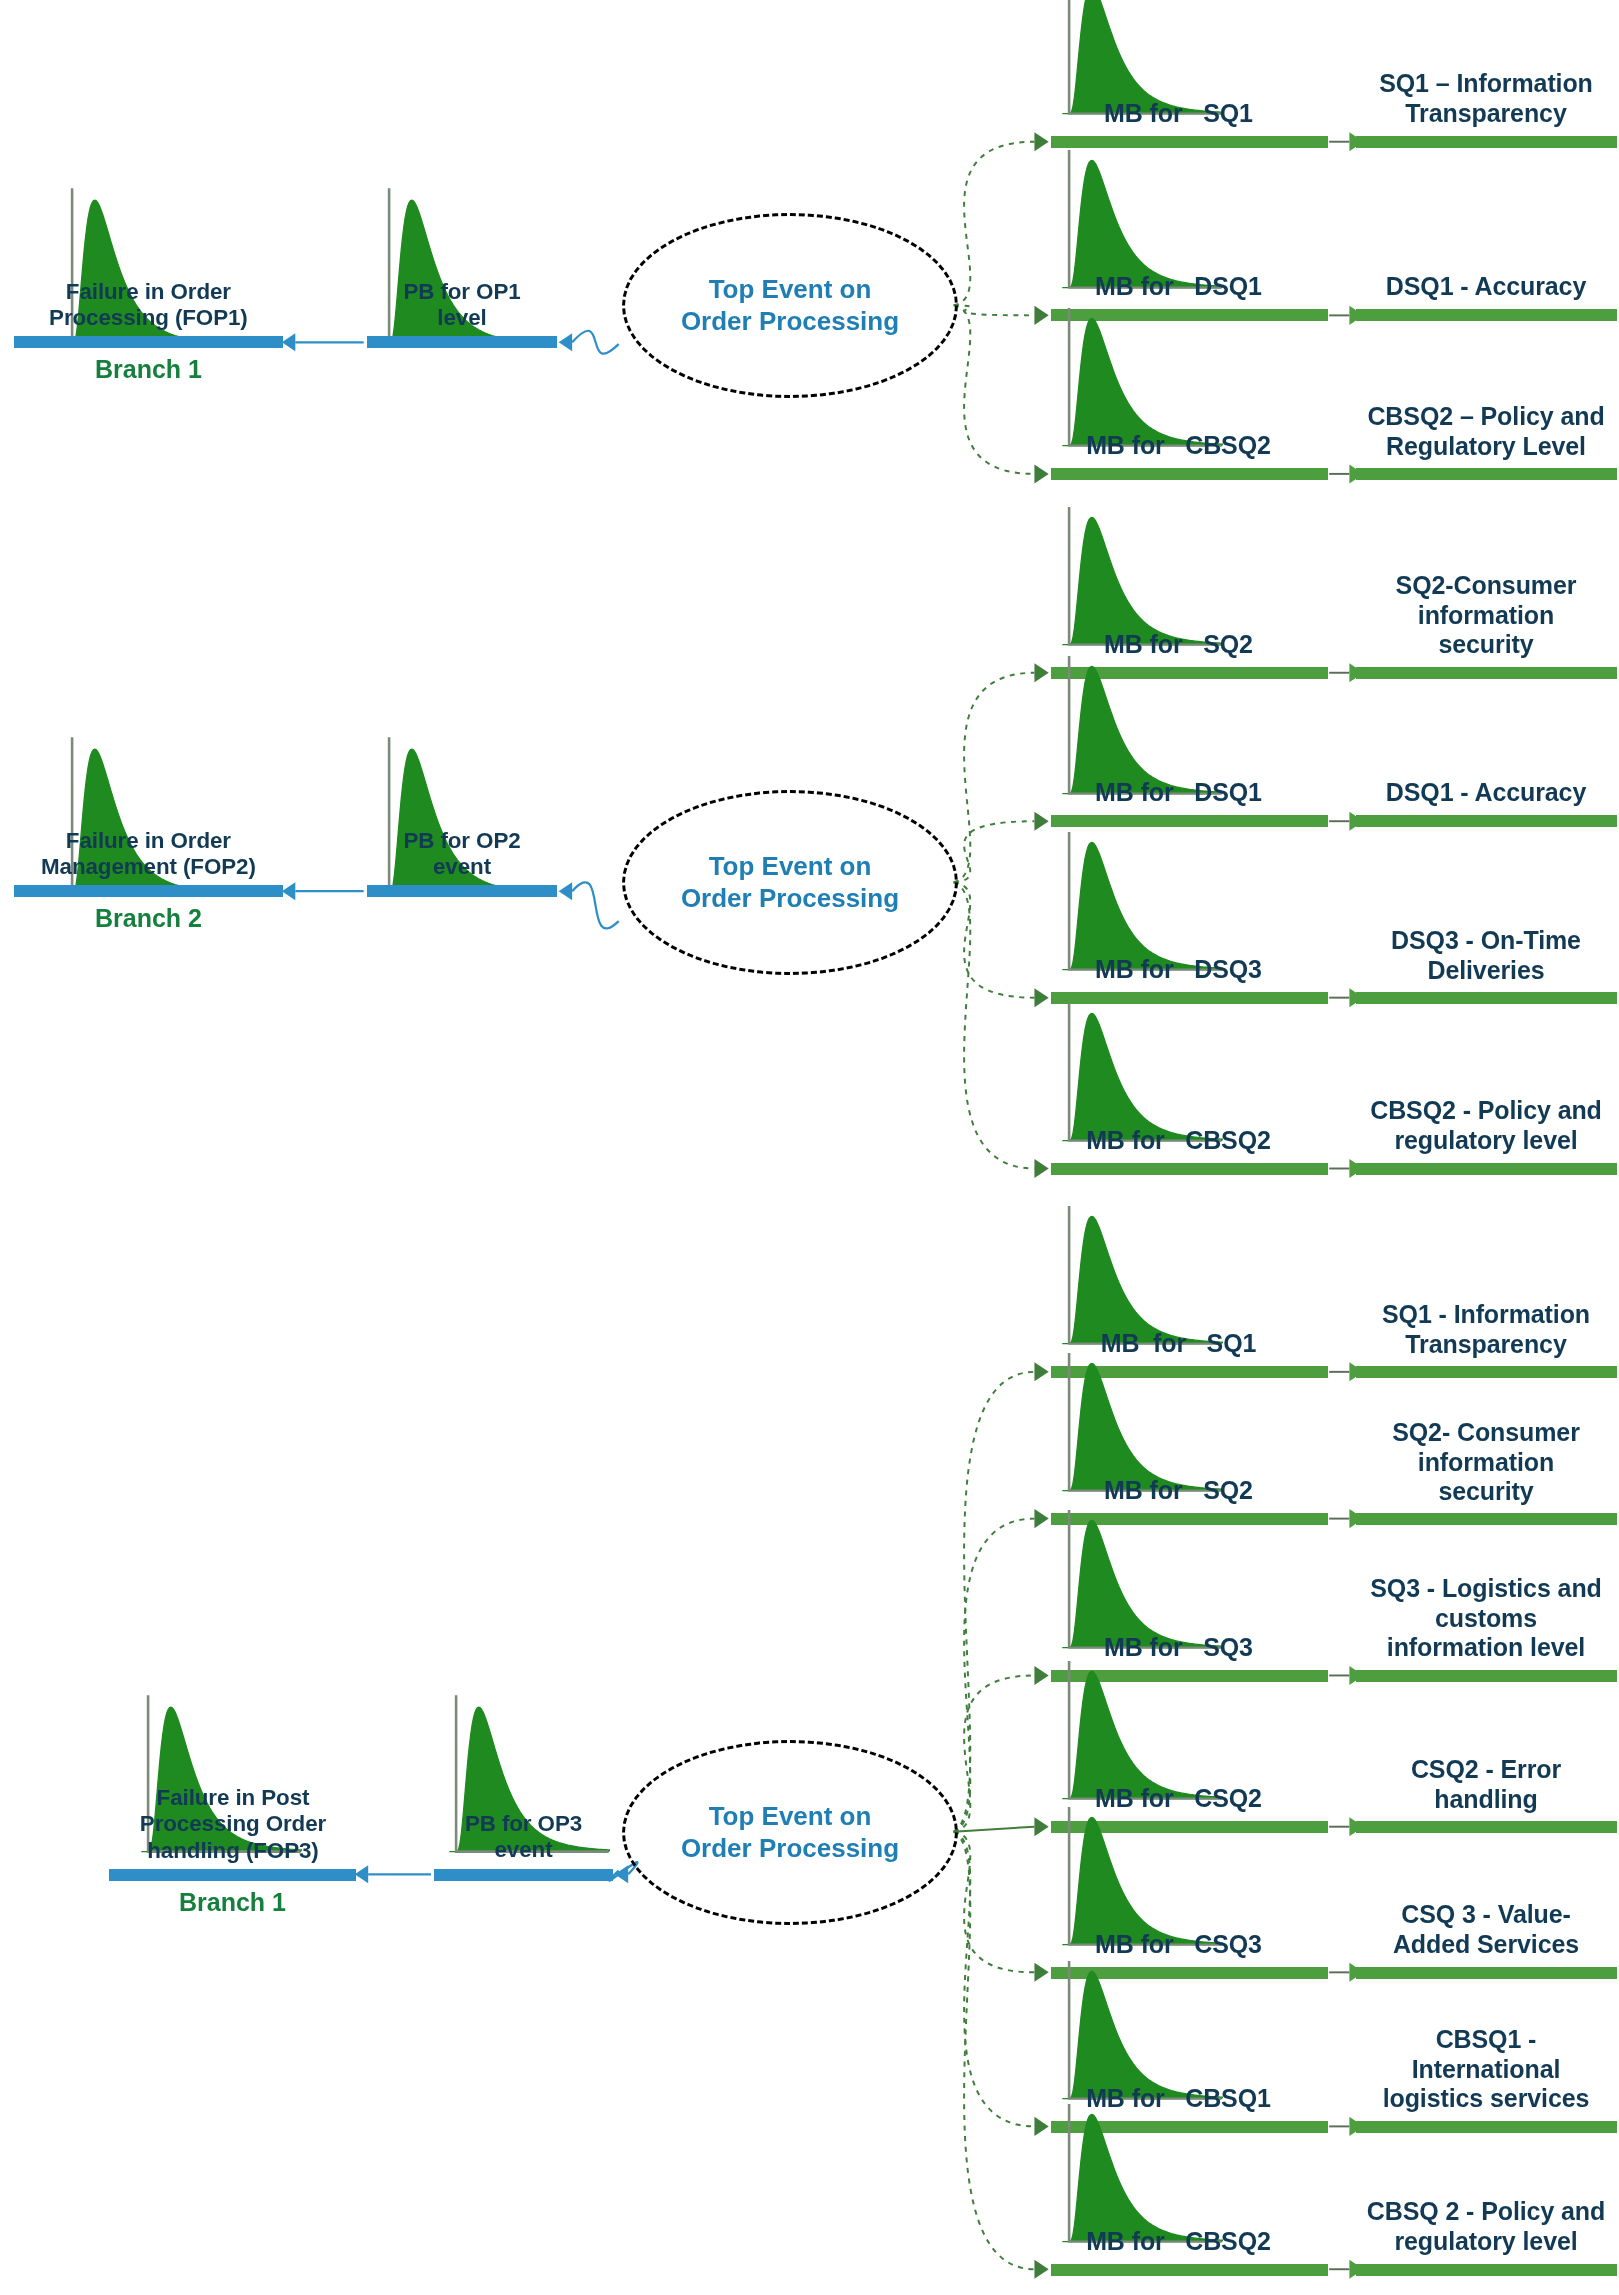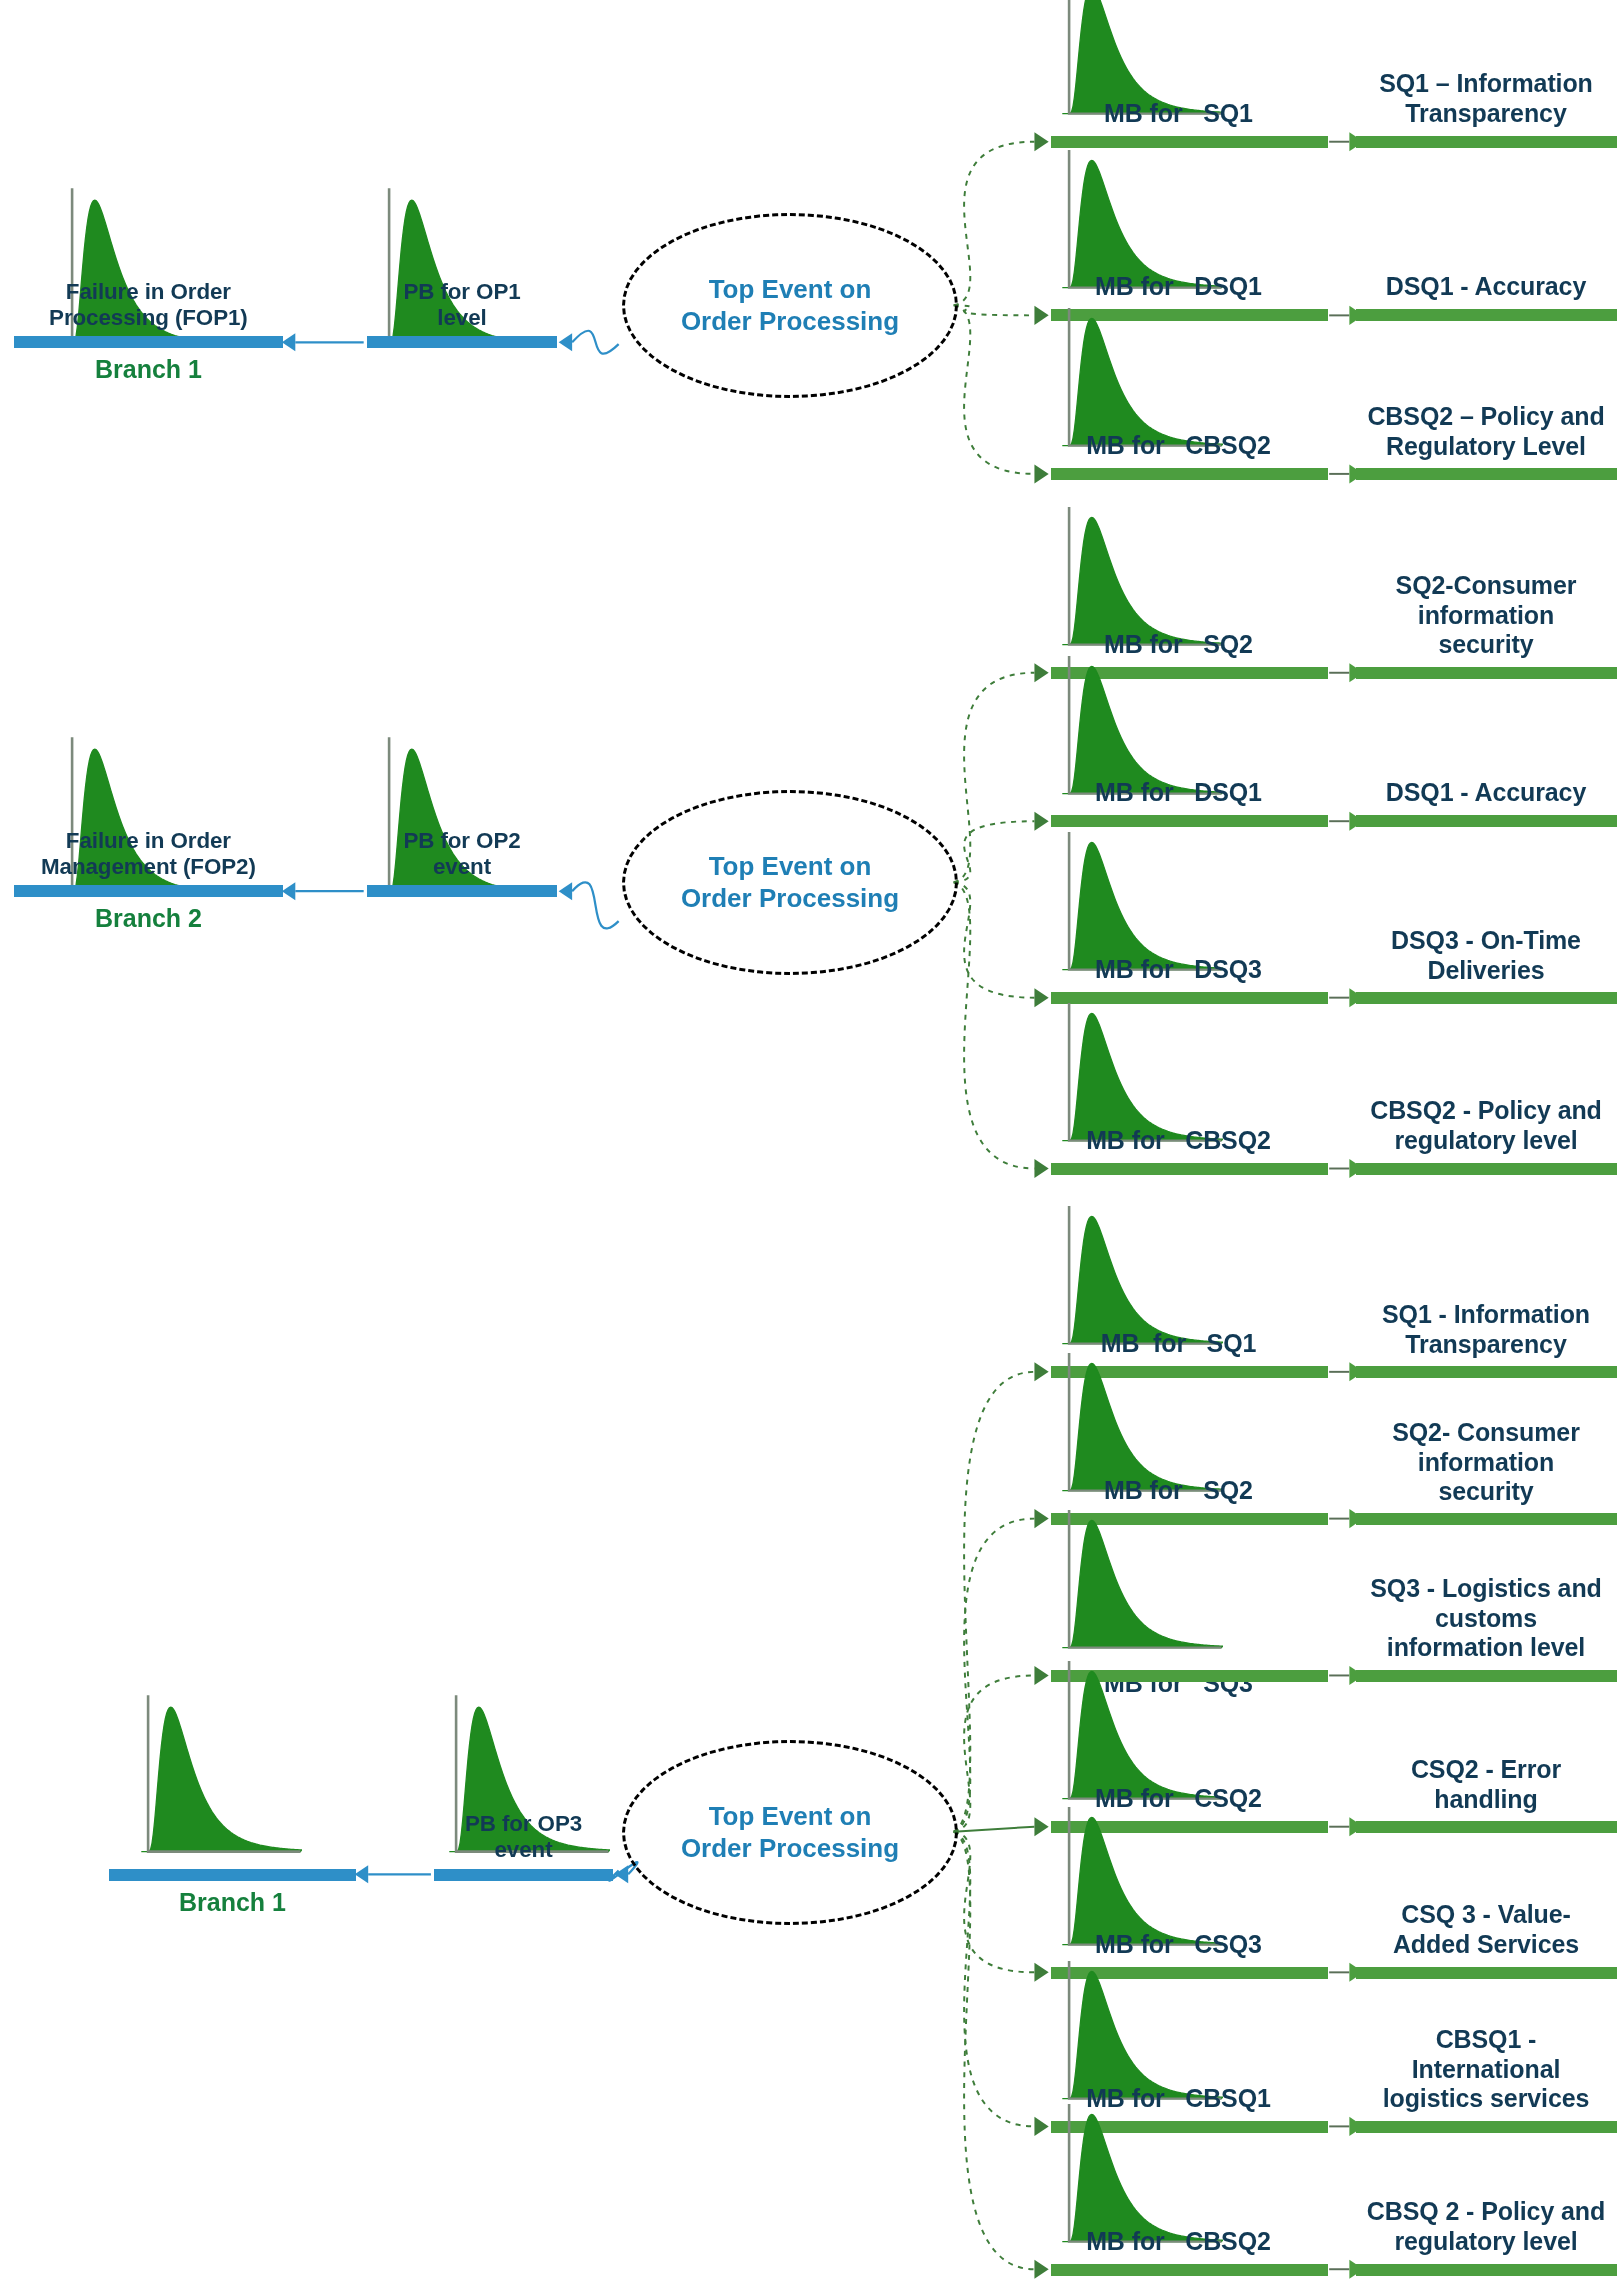--- a/index.html
+++ b/index.html
@@ -252,20 +252,23 @@
         <path d="M0.80,95 L0.80,95.00 L1.63,95.00 L2.45,95.00 L3.27,95.00 L4.10,95.00 L4.92,95.00 L5.75,94.79 L6.57,93.48 L7.40,90.08 L8.22,84.29 L9.05,76.52 L9.88,67.48 L10.70,57.94 L11.53,48.57 L12.35,39.84 L13.18,32.08 L14.00,25.45 L14.82,20.03 L15.65,15.78 L16.47,12.66 L17.30,10.57 L18.13,9.38 L18.95,9.00 L19.77,9.30 L20.60,10.17 L21.43,11.52 L22.25,13.26 L23.07,15.29 L23.90,17.57 L24.72,20.02 L25.55,22.60 L26.38,25.25 L27.20,27.95 L28.02,30.67 L28.85,33.38 L29.68,36.05 L30.50,38.68 L31.32,41.25 L32.15,43.76 L32.97,46.18 L33.80,48.53 L34.62,50.79 L35.45,52.96 L36.27,55.04 L37.10,57.04 L37.92,58.94 L38.75,60.77 L39.57,62.50 L40.40,64.16 L41.22,65.73 L42.05,67.23 L42.87,68.66 L43.70,70.01 L44.52,71.29 L45.35,72.51 L46.17,73.66 L47.00,74.76 L47.82,75.79 L48.65,76.78 L49.47,77.71 L50.30,78.59 L51.12,79.43 L51.95,80.22 L52.77,80.97 L53.60,81.68 L54.42,82.35 L55.25,82.98 L56.07,83.59 L56.90,84.16 L57.72,84.70 L58.55,85.21 L59.37,85.69 L60.20,86.15 L61.02,86.59 L61.85,87.00 L62.67,87.39 L63.50,87.76 L64.33,88.11 L65.15,88.44 L65.97,88.76 L66.80,89.06 L67.63,89.34 L68.45,89.61 L69.27,89.86 L70.10,90.11 L70.92,90.34 L71.75,90.56 L72.57,90.76 L73.40,90.96 L74.22,91.15 L75.05,91.32 L75.88,91.49 L76.70,91.65 L77.52,91.80 L78.35,91.95 L79.17,92.09 L80.00,92.22 L80.82,92.34 L81.65,92.46 L82.47,92.57 L83.30,92.68 L84.12,92.78 L84.95,92.88 L85.77,92.97 L86.60,93.06 L87.42,93.14 L88.25,93.22 L89.07,93.30 L89.90,93.37 L90.72,93.44 L91.55,93.51 L92.37,93.57 L93.20,93.63 L94.02,93.69 L94.85,93.74 L95.67,93.80 L96.50,93.85 L97.32,93.89 L98.15,93.94 L98.97,93.98 L99.80,94.02 L99,95 Z" fill="#1F8A1F" stroke="#1F8A1F" stroke-width="0.8"></path>
         <path d="M5,2 L5,95 L99,95" fill="none" stroke="#7c8a7c" stroke-width="1.6"></path>
       </svg>
     </div>
     <div class="dist" style="left: 448px; top: 1692px;">
       <svg width="162" height="168" viewBox="0 0 100 100" preserveAspectRatio="none">
         <path d="M0.80,95 L0.80,95.00 L1.63,95.00 L2.45,95.00 L3.27,95.00 L4.10,95.00 L4.92,95.00 L5.75,94.79 L6.57,93.48 L7.40,90.08 L8.22,84.29 L9.05,76.52 L9.88,67.48 L10.70,57.94 L11.53,48.57 L12.35,39.84 L13.18,32.08 L14.00,25.45 L14.82,20.03 L15.65,15.78 L16.47,12.66 L17.30,10.57 L18.13,9.38 L18.95,9.00 L19.77,9.30 L20.60,10.17 L21.43,11.52 L22.25,13.26 L23.07,15.29 L23.90,17.57 L24.72,20.02 L25.55,22.60 L26.38,25.25 L27.20,27.95 L28.02,30.67 L28.85,33.38 L29.68,36.05 L30.50,38.68 L31.32,41.25 L32.15,43.76 L32.97,46.18 L33.80,48.53 L34.62,50.79 L35.45,52.96 L36.27,55.04 L37.10,57.04 L37.92,58.94 L38.75,60.77 L39.57,62.50 L40.40,64.16 L41.22,65.73 L42.05,67.23 L42.87,68.66 L43.70,70.01 L44.52,71.29 L45.35,72.51 L46.17,73.66 L47.00,74.76 L47.82,75.79 L48.65,76.78 L49.47,77.71 L50.30,78.59 L51.12,79.43 L51.95,80.22 L52.77,80.97 L53.60,81.68 L54.42,82.35 L55.25,82.98 L56.07,83.59 L56.90,84.16 L57.72,84.70 L58.55,85.21 L59.37,85.69 L60.20,86.15 L61.02,86.59 L61.85,87.00 L62.67,87.39 L63.50,87.76 L64.33,88.11 L65.15,88.44 L65.97,88.76 L66.80,89.06 L67.63,89.34 L68.45,89.61 L69.27,89.86 L70.10,90.11 L70.92,90.34 L71.75,90.56 L72.57,90.76 L73.40,90.96 L74.22,91.15 L75.05,91.32 L75.88,91.49 L76.70,91.65 L77.52,91.80 L78.35,91.95 L79.17,92.09 L80.00,92.22 L80.82,92.34 L81.65,92.46 L82.47,92.57 L83.30,92.68 L84.12,92.78 L84.95,92.88 L85.77,92.97 L86.60,93.06 L87.42,93.14 L88.25,93.22 L89.07,93.30 L89.90,93.37 L90.72,93.44 L91.55,93.51 L92.37,93.57 L93.20,93.63 L94.02,93.69 L94.85,93.74 L95.67,93.80 L96.50,93.85 L97.32,93.89 L98.15,93.94 L98.97,93.98 L99.80,94.02 L99,95 Z" fill="#1F8A1F" stroke="#1F8A1F" stroke-width="0.8"></path>
         <path d="M5,2 L5,95 L99,95" fill="none" stroke="#7c8a7c" stroke-width="1.6"></path>
       </svg>
     </div>
+    <div class="lbl" style="left: 76px; width: 314px; font-size: 22.4px; top: 1785px;">Failure in Post
+Processing Order
+handling (FOP3)</div>
     <div class="lbl" style="left: 389px; width: 269px; font-size: 22.4px; top: 1811px;">PB for OP3
 event</div>
     <div class="bar blue" style="left: 109px; top: 1869px; width: 247px; height: 12.3px;"></div>
     <div class="bar blue" style="left: 434px; top: 1869px; width: 179px; height: 12.3px;"></div>
     <div class="branch-cap" style="left: 109px; width: 247px; top: 1888px; font-size: 25px;">Branch 1</div>
     <div class="ellipse" style="left: 622px; top: 1740px; width: 336px; height: 185px; border-color: rgb(0, 0, 0);">
       <div class="etext" style="font-size: 26px; color: rgb(31, 127, 181);">Top Event on
 Order Processing</div>
     </div>
     <div class="dist" style="left: 1061px; top: 1203px;">
@@ -290,21 +293,21 @@
     <div class="lbl" style="left: 1322px; width: 328px; font-size: 25px; top: 1418px;">SQ2- Consumer
 information
 security</div>
     <div class="bar green" style="left: 1356px; top: 1513px; width: 261px; height: 12.3px;"></div>
     <div class="dist" style="left: 1061px; top: 1507px;">
       <svg width="162" height="148" viewBox="0 0 100 100" preserveAspectRatio="none">
         <path d="M0.80,95 L0.80,95.00 L1.63,95.00 L2.45,95.00 L3.27,95.00 L4.10,95.00 L4.92,95.00 L5.75,94.79 L6.57,93.48 L7.40,90.08 L8.22,84.29 L9.05,76.52 L9.88,67.48 L10.70,57.94 L11.53,48.57 L12.35,39.84 L13.18,32.08 L14.00,25.45 L14.82,20.03 L15.65,15.78 L16.47,12.66 L17.30,10.57 L18.13,9.38 L18.95,9.00 L19.77,9.30 L20.60,10.17 L21.43,11.52 L22.25,13.26 L23.07,15.29 L23.90,17.57 L24.72,20.02 L25.55,22.60 L26.38,25.25 L27.20,27.95 L28.02,30.67 L28.85,33.38 L29.68,36.05 L30.50,38.68 L31.32,41.25 L32.15,43.76 L32.97,46.18 L33.80,48.53 L34.62,50.79 L35.45,52.96 L36.27,55.04 L37.10,57.04 L37.92,58.94 L38.75,60.77 L39.57,62.50 L40.40,64.16 L41.22,65.73 L42.05,67.23 L42.87,68.66 L43.70,70.01 L44.52,71.29 L45.35,72.51 L46.17,73.66 L47.00,74.76 L47.82,75.79 L48.65,76.78 L49.47,77.71 L50.30,78.59 L51.12,79.43 L51.95,80.22 L52.77,80.97 L53.60,81.68 L54.42,82.35 L55.25,82.98 L56.07,83.59 L56.90,84.16 L57.72,84.70 L58.55,85.21 L59.37,85.69 L60.20,86.15 L61.02,86.59 L61.85,87.00 L62.67,87.39 L63.50,87.76 L64.33,88.11 L65.15,88.44 L65.97,88.76 L66.80,89.06 L67.63,89.34 L68.45,89.61 L69.27,89.86 L70.10,90.11 L70.92,90.34 L71.75,90.56 L72.57,90.76 L73.40,90.96 L74.22,91.15 L75.05,91.32 L75.88,91.49 L76.70,91.65 L77.52,91.80 L78.35,91.95 L79.17,92.09 L80.00,92.22 L80.82,92.34 L81.65,92.46 L82.47,92.57 L83.30,92.68 L84.12,92.78 L84.95,92.88 L85.77,92.97 L86.60,93.06 L87.42,93.14 L88.25,93.22 L89.07,93.30 L89.90,93.37 L90.72,93.44 L91.55,93.51 L92.37,93.57 L93.20,93.63 L94.02,93.69 L94.85,93.74 L95.67,93.80 L96.50,93.85 L97.32,93.89 L98.15,93.94 L98.97,93.98 L99.80,94.02 L99,95 Z" fill="#1F8A1F" stroke="#1F8A1F" stroke-width="0.8"></path>
         <path d="M5,2 L5,95 L99,95" fill="none" stroke="#7c8a7c" stroke-width="1.6"></path>
       </svg>
     </div>
-    <div class="lbl" style="left: 984px; width: 389px; font-size: 25px; top: 1633px; margin-top: 36px;">MB for   SQ3</div>
+    <div class="lbl" style="left: 984px; width: 389px; font-size: 25px; top: 1633px;">MB for   SQ3</div>
     <div class="bar green" style="left: 1051px; top: 1670px; width: 277px; height: 12.3px;"></div>
     <div class="lbl" style="left: 1322px; width: 328px; font-size: 25px; top: 1574px;">SQ3 - Logistics and
 customs
 information level</div>
     <div class="bar green" style="left: 1356px; top: 1670px; width: 261px; height: 12.3px;"></div>
     <div class="dist" style="left: 1061px; top: 1658px;">
       <svg width="162" height="148" viewBox="0 0 100 100" preserveAspectRatio="none">
         <path d="M0.80,95 L0.80,95.00 L1.63,95.00 L2.45,95.00 L3.27,95.00 L4.10,95.00 L4.92,95.00 L5.75,94.79 L6.57,93.48 L7.40,90.08 L8.22,84.29 L9.05,76.52 L9.88,67.48 L10.70,57.94 L11.53,48.57 L12.35,39.84 L13.18,32.08 L14.00,25.45 L14.82,20.03 L15.65,15.78 L16.47,12.66 L17.30,10.57 L18.13,9.38 L18.95,9.00 L19.77,9.30 L20.60,10.17 L21.43,11.52 L22.25,13.26 L23.07,15.29 L23.90,17.57 L24.72,20.02 L25.55,22.60 L26.38,25.25 L27.20,27.95 L28.02,30.67 L28.85,33.38 L29.68,36.05 L30.50,38.68 L31.32,41.25 L32.15,43.76 L32.97,46.18 L33.80,48.53 L34.62,50.79 L35.45,52.96 L36.27,55.04 L37.10,57.04 L37.92,58.94 L38.75,60.77 L39.57,62.50 L40.40,64.16 L41.22,65.73 L42.05,67.23 L42.87,68.66 L43.70,70.01 L44.52,71.29 L45.35,72.51 L46.17,73.66 L47.00,74.76 L47.82,75.79 L48.65,76.78 L49.47,77.71 L50.30,78.59 L51.12,79.43 L51.95,80.22 L52.77,80.97 L53.60,81.68 L54.42,82.35 L55.25,82.98 L56.07,83.59 L56.90,84.16 L57.72,84.70 L58.55,85.21 L59.37,85.69 L60.20,86.15 L61.02,86.59 L61.85,87.00 L62.67,87.39 L63.50,87.76 L64.33,88.11 L65.15,88.44 L65.97,88.76 L66.80,89.06 L67.63,89.34 L68.45,89.61 L69.27,89.86 L70.10,90.11 L70.92,90.34 L71.75,90.56 L72.57,90.76 L73.40,90.96 L74.22,91.15 L75.05,91.32 L75.88,91.49 L76.70,91.65 L77.52,91.80 L78.35,91.95 L79.17,92.09 L80.00,92.22 L80.82,92.34 L81.65,92.46 L82.47,92.57 L83.30,92.68 L84.12,92.78 L84.95,92.88 L85.77,92.97 L86.60,93.06 L87.42,93.14 L88.25,93.22 L89.07,93.30 L89.90,93.37 L90.72,93.44 L91.55,93.51 L92.37,93.57 L93.20,93.63 L94.02,93.69 L94.85,93.74 L95.67,93.80 L96.50,93.85 L97.32,93.89 L98.15,93.94 L98.97,93.98 L99.80,94.02 L99,95 Z" fill="#1F8A1F" stroke="#1F8A1F" stroke-width="0.8"></path>
         <path d="M5,2 L5,95 L99,95" fill="none" stroke="#7c8a7c" stroke-width="1.6"></path>
       </svg>

